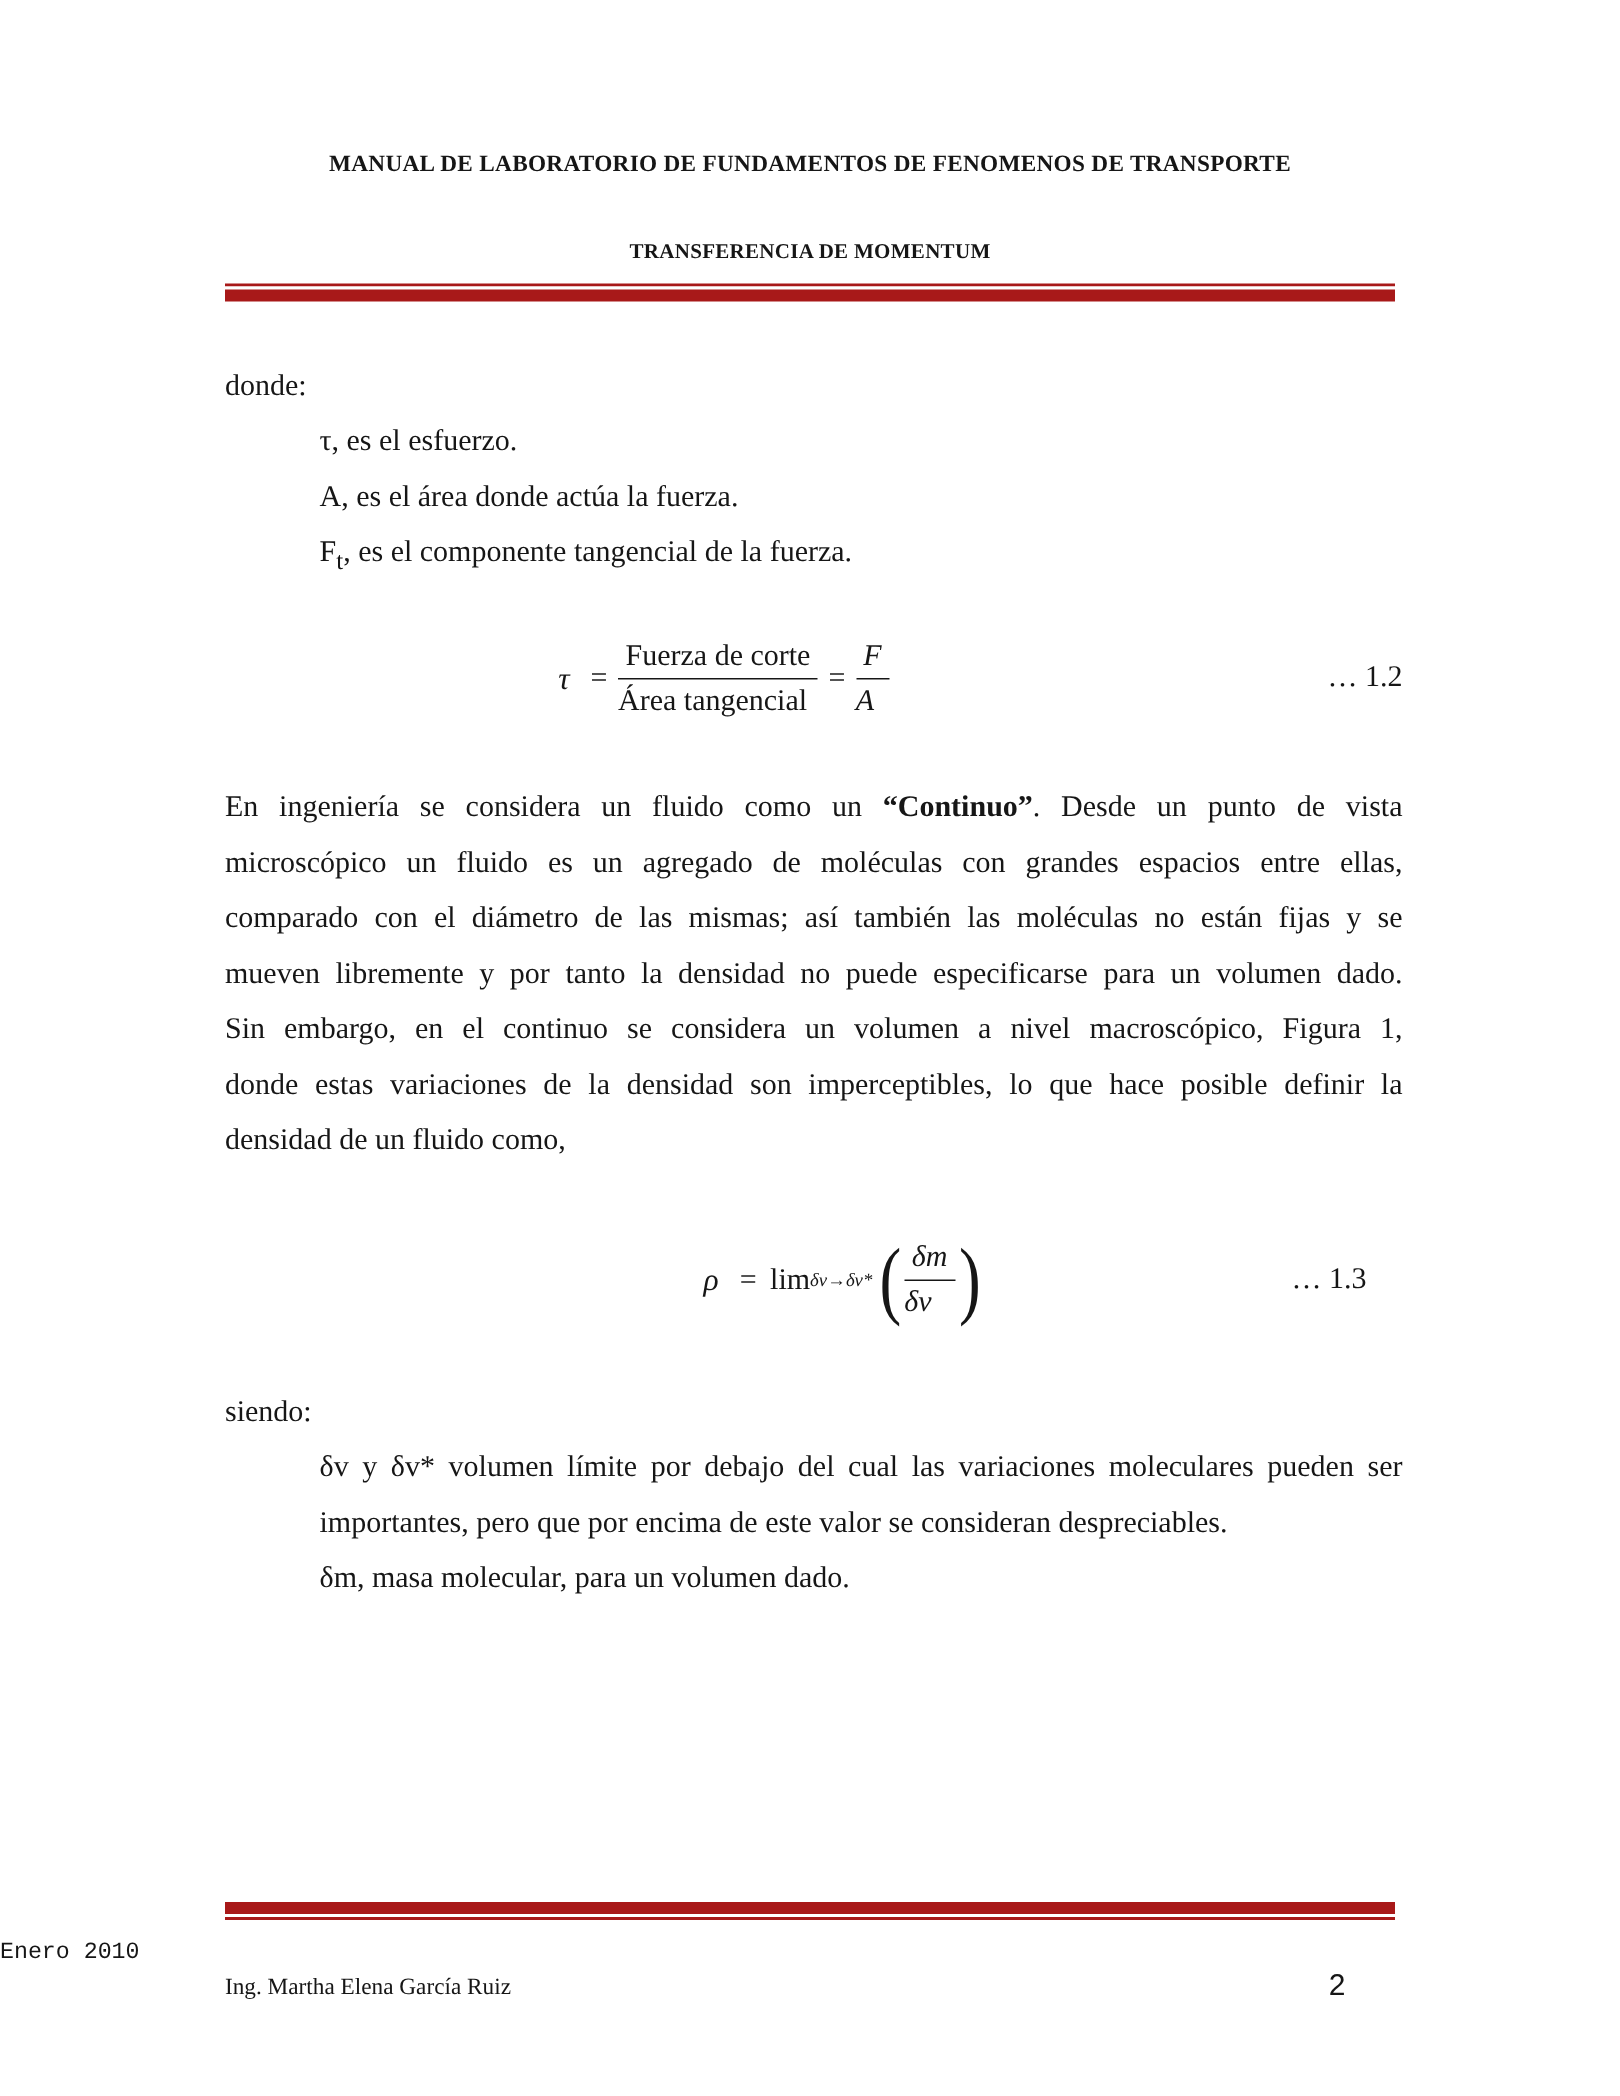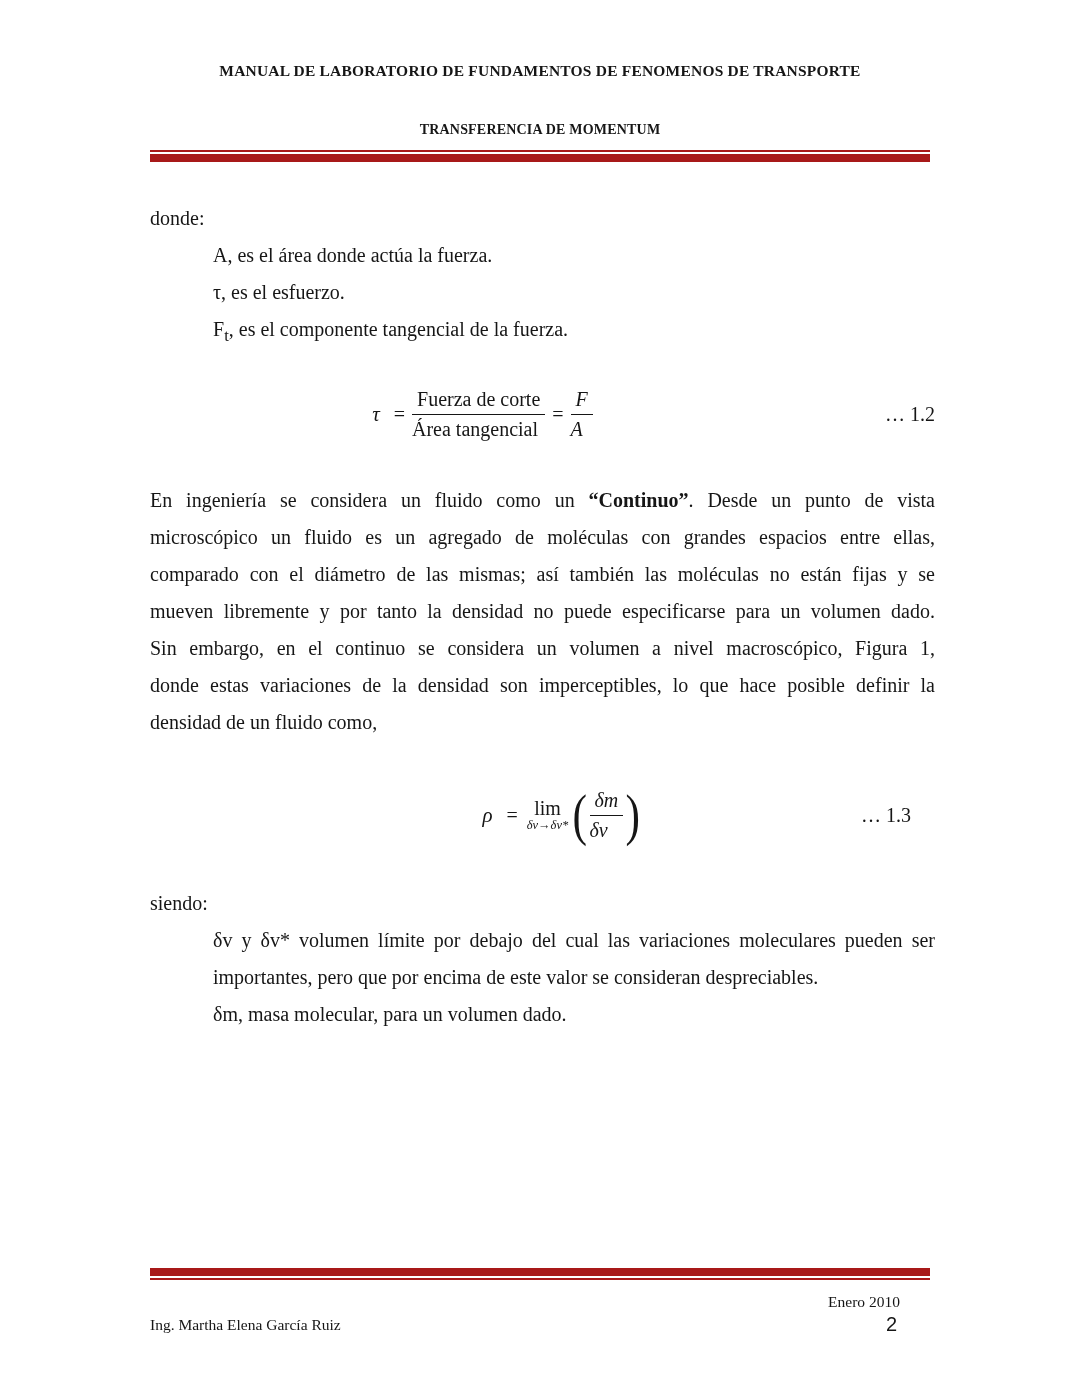--- a/index.html
+++ b/index.html
@@ -10,21 +10,21 @@
     width: 1080px;
     height: 1397px;
     margin: 0 auto;
     background: #ffffff;
     font-family: "Liberation Serif", serif;
     color: var(--ink);
     overflow: hidden;
   }
   
   .header { padding-top: 61px; text-align: center; }
-  .title1 { font-size: 15.5px; font-weight: 700; line-height: 20px; letter-spacing: 0.2px; }
+  .title1 { font-size: 15.5px; font-weight: 700; line-height: 20px; letter-spacing: 0.2px; margin-top: 39px; }
   .title2 { font-size: 14px; font-weight: 700; line-height: 18px; margin-top: 40px; letter-spacing: 0.2px; }
   .rule { margin: 11px 150px 0 150px; }
   .rule .thin { height: 2px; background: var(--accent); }
   .rule .gap  { height: 2px; background: #ffffff; }
   .rule .bar  { height: 8px; background: var(--accent); }
   
   .content {
     margin: 38px 145px 0 150px;
     font-size: 20px;
     line-height: 37px;
@@ -46,35 +46,35 @@
   .eq12 { margin-top: 20px; height: 80px; }
   .eq13 { margin-top: 30px; height: 88px; }
   .eq-body { display: inline-flex; align-items: center; line-height: 1.15; position: relative; }
   .eq12 .eq-body { left: -60px; }
   .eq13 .eq-body { left: 20px; }
   .eq-sym { font-size: 21px; font-style: italic; padding-right: 7px; }
   .eq-eq { padding: 0 7px; font-size: 20px; }
   .frac { display: inline-flex; flex-direction: column; font-size: 20px; }
   .frac .num { border-bottom: 1.6px solid var(--ink); padding: 0 5px 3px 5px; }
   .frac .den { padding-top: 3px; }
-  .lim { display: inline-flex; flex-direction: column; align-items: center; padding: 0 2px; justify-content: center; }
+  .lim { display: inline-flex; flex-direction: row; align-items: center; padding: 0 2px; justify-content: center; }
   .lim .lim-word { font-size: 20px; line-height: 20px; }
   .lim .lim-sub { font-size: 12.5px; font-style: italic; line-height: 13px; margin-top: 1px; }
   .paren { font-size: 58px; font-weight: 400; line-height: 58px; transform: scaleX(0.75); color: var(--ink); }
   .eq-label { position: absolute; right: 0; top: 50%; transform: translateY(-50%); font-size: 20px; }
   .eq13 .eq-label { right: 24px; }
   
   .siendo { margin-top: 26px; }
   
   .footer { position: absolute; left: 0; right: 0; top: 1268px; }
   .footer-rule { margin: 0 150px; }
   .footer-rule .bar { height: 8px; background: var(--accent); }
   .footer-rule .gap { height: 2px; background: #ffffff; }
   .footer-rule .thin { height: 2px; background: var(--accent); }
-  .footer-date { margin-top: 12px; text-align: right; padding-right: 180px; font-size: 15.5px; line-height: 19px; }
+  .footer-date { margin-top: 12px; padding-right: 180px; font-size: 15.5px; line-height: 19px; font-family: Liberation Mono, monospace; }
   .footer-row { display: flex; justify-content: space-between; align-items: flex-end; padding: 2px 183px 0 150px; }
   .footer-author { font-size: 15.5px; line-height: 20px; }
   .footer-page { font-size: 20px; line-height: 22px; font-family: "Liberation Sans", sans-serif; }
 </style>
 </head>
 <body>
 
 <div class="page">
 
   <div class="header">
@@ -85,22 +85,22 @@
       <div class="gap"></div>
       <div class="bar"></div>
     </div>
   </div>
 
   <div class="content">
 
     <div>donde:</div>
 
     <div class="def-list">
+      <div>τ, es el esfuerzo.</div>
       <div>A, es el área donde actúa la fuerza.</div>
-      <div>τ, es el esfuerzo.</div>
       <div><span>F</span><sub>t</sub><span>, es el componente tangencial de la fuerza.</span></div>
     </div>
 
 
     <div class="equation eq12">
       <div class="eq-body">
         <span class="eq-sym">τ</span>
         <span class="eq-eq">=</span>
         <span class="frac">
           <span class="num">Fuerza de corte</span>

